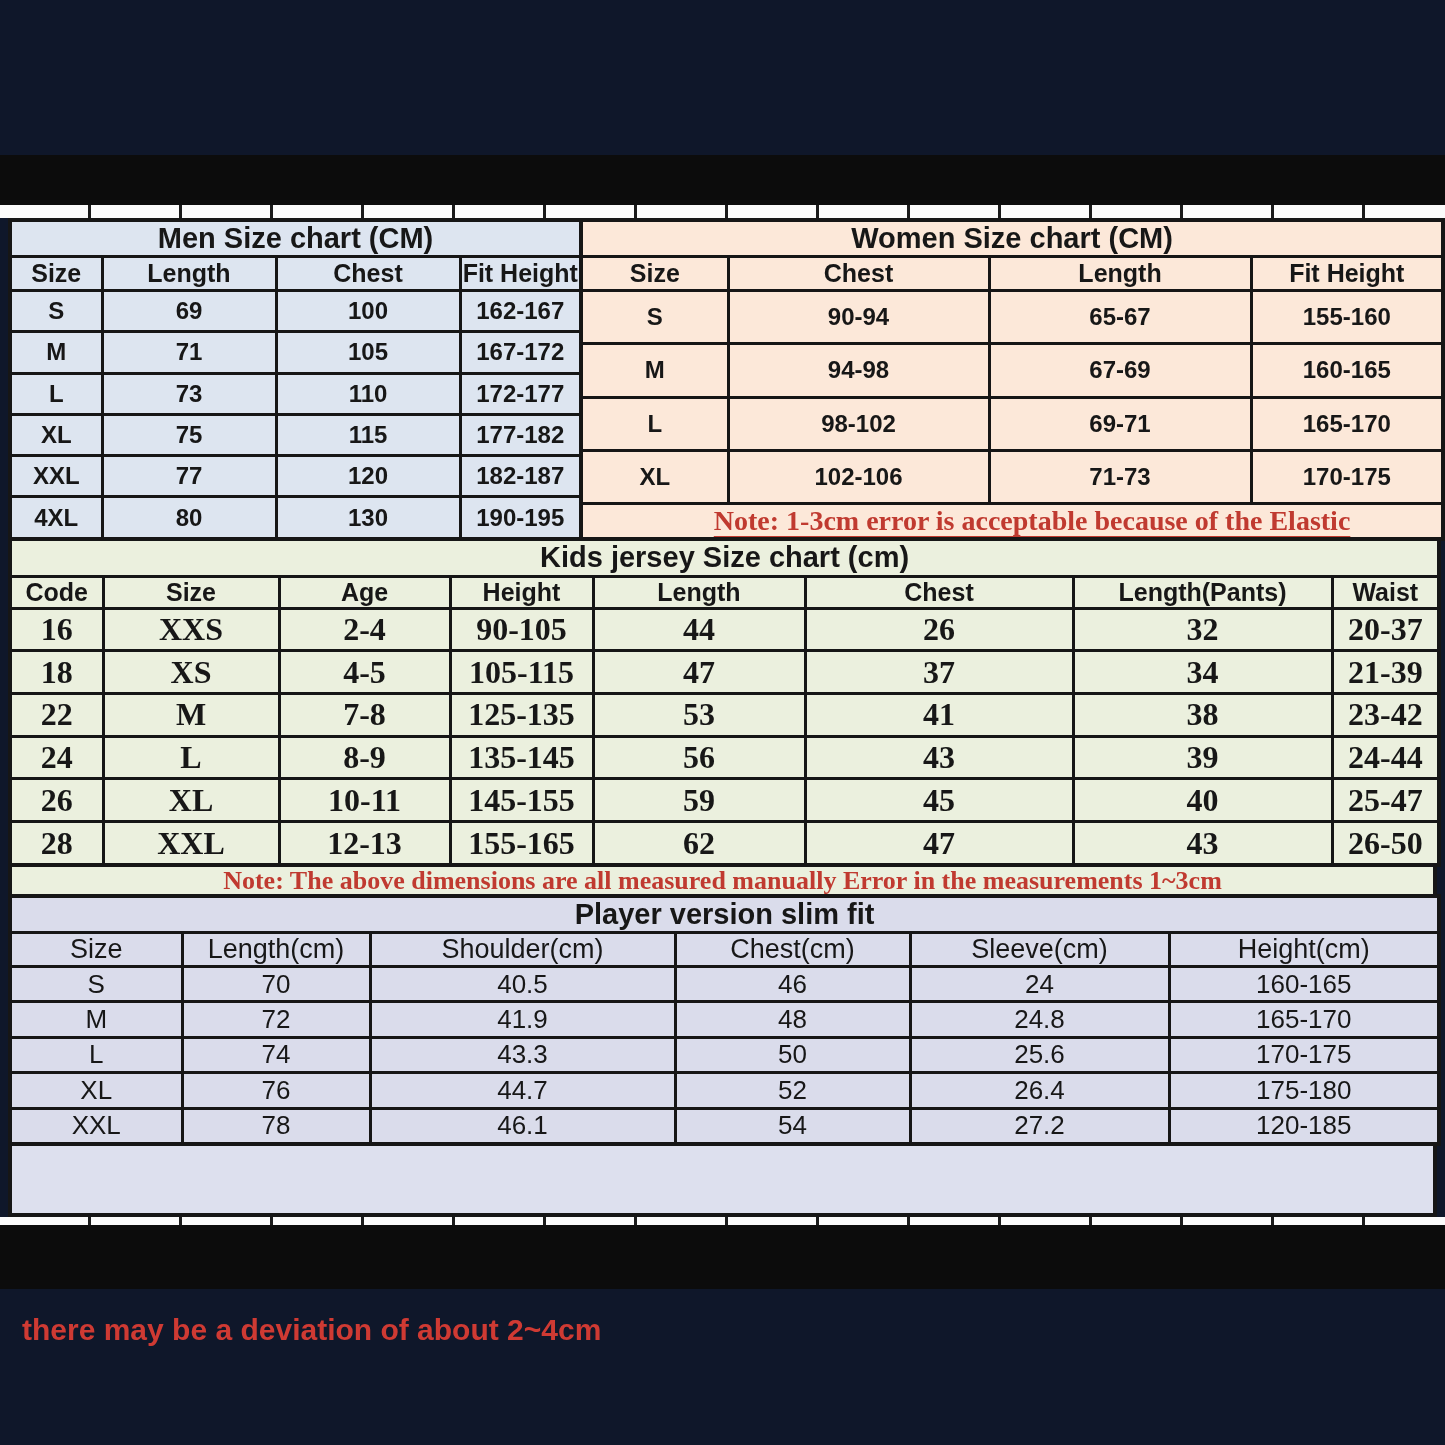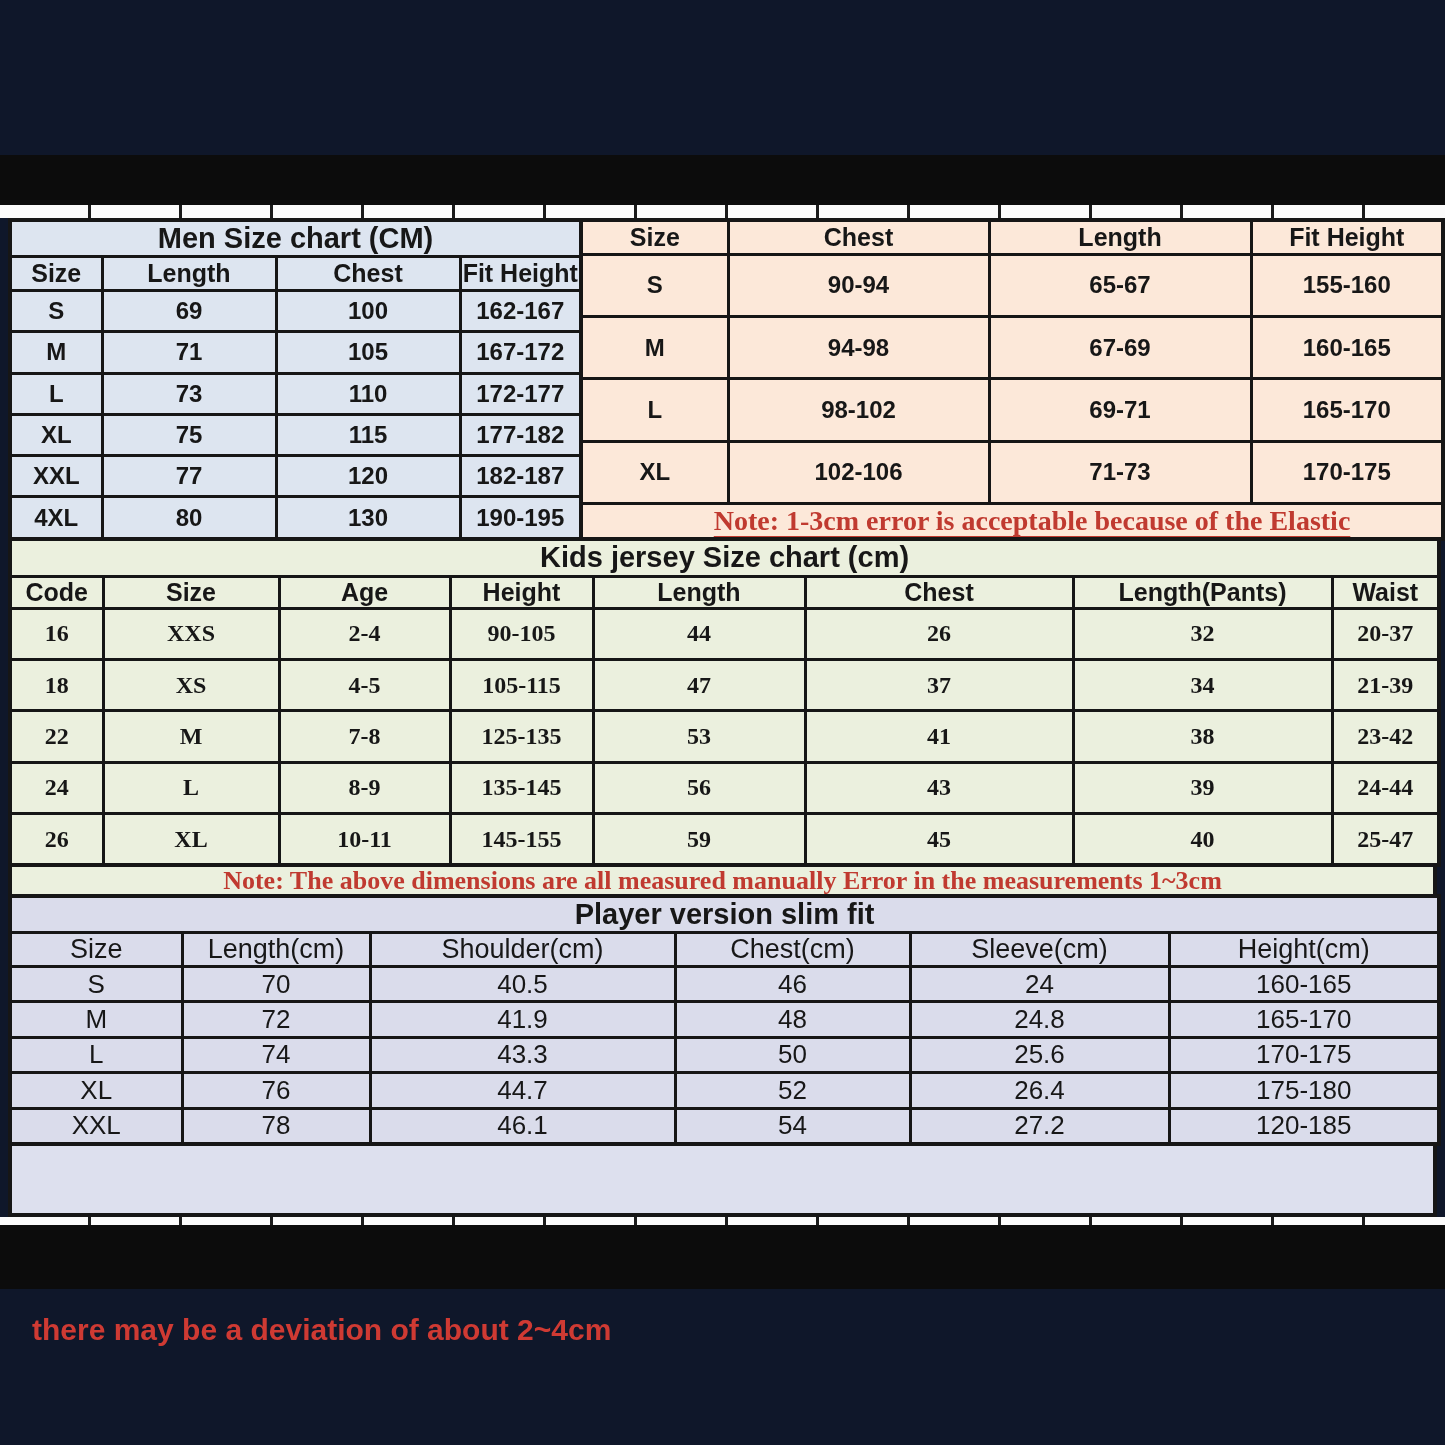--- a/index.html
+++ b/index.html
@@ -32,35 +32,35 @@
   .men tbody td, .women tbody td { font-size: 24px; font-weight: bold; }
 
   .women .note-cell { vertical-align: middle; }
   .women-note-text { font-family: "Liberation Serif", serif; font-weight: bold; font-size: 28px; color: #c03a30;
                      text-decoration: underline; text-decoration-thickness: 3px; text-underline-offset: 6px; margin-left: 40px; }
 
   .kids { width: 1429px; height: 330px; background: #ebf0de; margin-top: -4px; }
   .kids tr.title-row th { height: 37px; }
   .kids tr.head-row th { height: 30px; }
   .kids tbody tr { height: 31px; }
-  .kids tbody td { font-family: "Liberation Serif", serif; font-size: 24px; font-weight: bold; }
+  .kids tbody td { font-family: "Liberation Serif", serif; font-size: 32px; font-weight: bold; }
 
   .kids-note { width: 1429px; height: 35px; margin-top: -4px; background: #ebf0de; border: 4px solid #161616;
                display: flex; align-items: center; justify-content: center;
                font-family: "Liberation Serif", serif; font-weight: bold; font-size: 26px; color: #c03a30; }
 
   .player { width: 1429px; height: 252px; background: #dadceb; margin-top: -4px; }
   .player tr.title-row th { height: 31px; }
   .player tr.head-row th { height: 34px; font-size: 27px; font-weight: normal; }
   .player tbody tr { height: 30px; }
   .player tbody td { font-size: 26px; font-weight: normal; }
 
   .footer-note { width: 1429px; height: 75px; margin-top: -4px; background: #dde0ee; border: 4px solid #161616;
                  color: #cf3a33; font-weight: bold; font-size: 30px; line-height: 33px;
-                 padding: 2px 0 0 20px; white-space: pre-wrap; }
+                 padding: 2px 0 0 10px; white-space: pre-wrap; }
 </style>
 </head>
 <body>
 
 <div class="canvas">
 
   <div class="bar bar-top"></div>
   <div class="strip strip-top"></div>
 
   <div class="sheet">
@@ -127,20 +127,23 @@
 
       <div class="women-block">
         <table class="tbl women">
           <colgroup>
             <col style="width:147px">
               <col style="width:261px">
               <col style="width:262px">
               <col style="width:192px">
           </colgroup>
           <thead>
+            <tr class="title-row">
+              <th colspan="4">Women Size chart (CM)</th>
+            </tr>
             <tr class="head-row">
               <th>Size</th>
               <th>Chest</th>
               <th>Length</th>
               <th>Fit Height</th>
             </tr>
           </thead>
           <tbody>
               <tr>
                 <td>S</td>
@@ -248,20 +251,30 @@
           <tr>
             <td>26</td>
             <td>XL</td>
             <td>10-11</td>
             <td>145-155</td>
             <td>59</td>
             <td>45</td>
             <td>40</td>
             <td>25-47</td>
           </tr>
+          <tr>
+            <td>28</td>
+            <td>XXL</td>
+            <td>12-13</td>
+            <td>155-165</td>
+            <td>62</td>
+            <td>47</td>
+            <td>43</td>
+            <td>26-50</td>
+          </tr>
         </tbody>
     </table>
 
     <div class="kids-note">Note: The above dimensions are all measured manually Error in the measurements 1~3cm</div>
 
     <table class="tbl player">
       <colgroup>
         <col style="width:172px">
           <col style="width:188px">
           <col style="width:305px">

